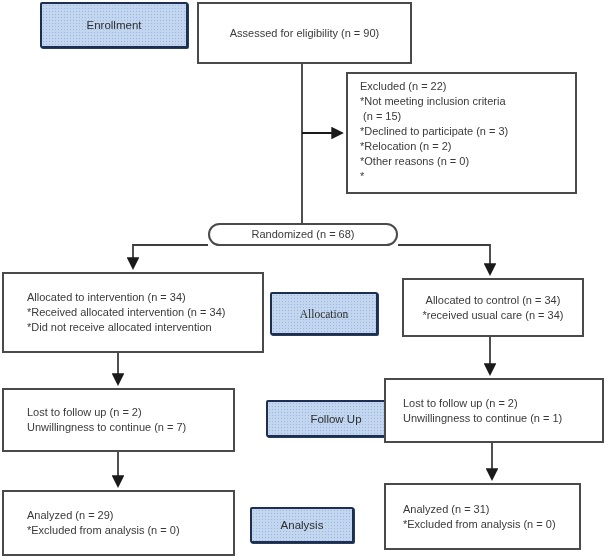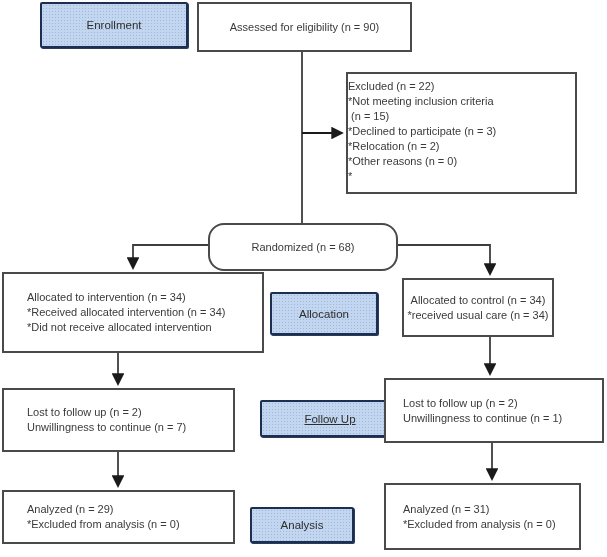--- a/index.html
+++ b/index.html
@@ -47,21 +47,21 @@
     box-shadow: 1px 1px 0 #2a3c5c;
     color: #2e2e2e;
     font-size: 11.5px;
     display: flex;
     align-items: center;
     justify-content: center;
     text-align: center;
   }
   .pad-left-sm { padding-left: 23px; padding-right: 4px; }
   .pad-left-md { padding-left: 17px; padding-right: 4px; }
-  .excluded-pad { padding: 5px 6px 4px 0; }
+  .excluded-pad { padding: 5px 6px 4px 12px; }
 </style>
 </head>
 <body>
 
 <div class="canvas">
 
   <svg class="connectors" viewBox="0 0 607 557" xmlns="http://www.w3.org/2000/svg">
     <defs>
       <marker id="arrow" viewBox="0 0 10 10" refX="8.5" refY="5" markerWidth="7" markerHeight="7" orient="auto-start-reverse">
         <path d="M0,0 L10,5 L0,10 z" fill="#1a1a1a"></path>
@@ -80,66 +80,66 @@
 
     <path d="M118 452 V486" stroke="#3d3d3d" stroke-width="1.8" fill="none" marker-end="url(#arrow)"></path>
 
     <path d="M490 337 V374" stroke="#3d3d3d" stroke-width="1.8" fill="none" marker-end="url(#arrow)"></path>
 
     <path d="M492 443 V479" stroke="#3d3d3d" stroke-width="1.8" fill="none" marker-end="url(#arrow)"></path>
   </svg>
 
   <div class="stage-label" style="left:40px; top:2px; width:148px; height:46px;">Enrollment</div>
 
-  <div class="stage-label" style="left:270px; top:292px; width:108px; height:43px;">Allocation</div>
+  <div class="stage-label" style="left:270px; top:292px; width:108px; height:43px;font-family:Liberation Serif, serif;">Allocation</div>
 
-  <div class="stage-label" style="left:260px; top:400px; width:140px; height:37px;text-decoration:underline;">Follow Up</div>
+  <div class="stage-label" style="left:266px; top:400px; width:140px; height:37px;">Follow Up</div>
 
   <div class="stage-label" style="left:250px; top:507px; width:104px; height:36px;">Analysis</div>
 
-  <div class="box centered" style="left:197px; top:2px; width:215px; height:50px;">
+  <div class="box centered" style="left:197px; top:2px; width:215px; height:62px;">
     <div class="line">Assessed for eligibility (n = 90)</div>
   </div>
 
   <div class="box top-aligned excluded-pad" style="left:346px; top:72px; width:231px; height:122px;">
     <div class="line">Excluded (n = 22)</div>
     <div class="line">*Not meeting inclusion criteria</div>
     <div class="line"> (n = 15)</div>
     <div class="line">*Declined to participate (n = 3)</div>
     <div class="line">*Relocation (n = 2)</div>
     <div class="line">*Other reasons (n = 0)</div>
     <div class="line">*</div>
   </div>
 
-  <div class="box centered" style="left:208px; top:223px; width:190px; height:48px;border-radius:16px;">
+  <div class="box centered" style="left:208px; top:223px; width:190px; height:23px;border-radius:16px;">
     <div class="line">Randomized (n = 68)</div>
   </div>
 
   <div class="box pad-left-sm" style="left:2px; top:272px; width:262px; height:81px;">
     <div class="line">Allocated to intervention (n = 34)</div>
     <div class="line">*Received allocated intervention (n = 34)</div>
     <div class="line">*Did not receive allocated intervention</div>
   </div>
 
-  <div class="box centered" style="left:402px; top:278px; width:152px; height:59px;">
+  <div class="box centered" style="left:402px; top:278px; width:182px; height:59px;">
     <div class="line">Allocated to control (n = 34)</div>
     <div class="line">*received usual care (n = 34)</div>
   </div>
 
   <div class="box pad-left-sm" style="left:2px; top:388px; width:233px; height:64px;">
     <div class="line">Lost to follow up (n = 2)</div>
     <div class="line">Unwillingness to continue (n = 7)</div>
   </div>
 
   <div class="box pad-left-md" style="left:384px; top:378px; width:220px; height:65px;">
     <div class="line">Lost to follow up (n = 2)</div>
     <div class="line">Unwillingness to continue (n = 1)</div>
   </div>
 
-  <div class="box pad-left-sm" style="left:2px; top:490px; width:233px; height:54px;">
+  <div class="box pad-left-sm" style="left:2px; top:490px; width:233px; height:66px;">
     <div class="line">Analyzed (n = 29)</div>
     <div class="line">*Excluded from analysis (n = 0)</div>
   </div>
 
   <div class="box pad-left-md" style="left:384px; top:483px; width:197px; height:67px;">
     <div class="line">Analyzed (n = 31)</div>
     <div class="line">*Excluded from analysis (n = 0)</div>
   </div>
 
 </div>

